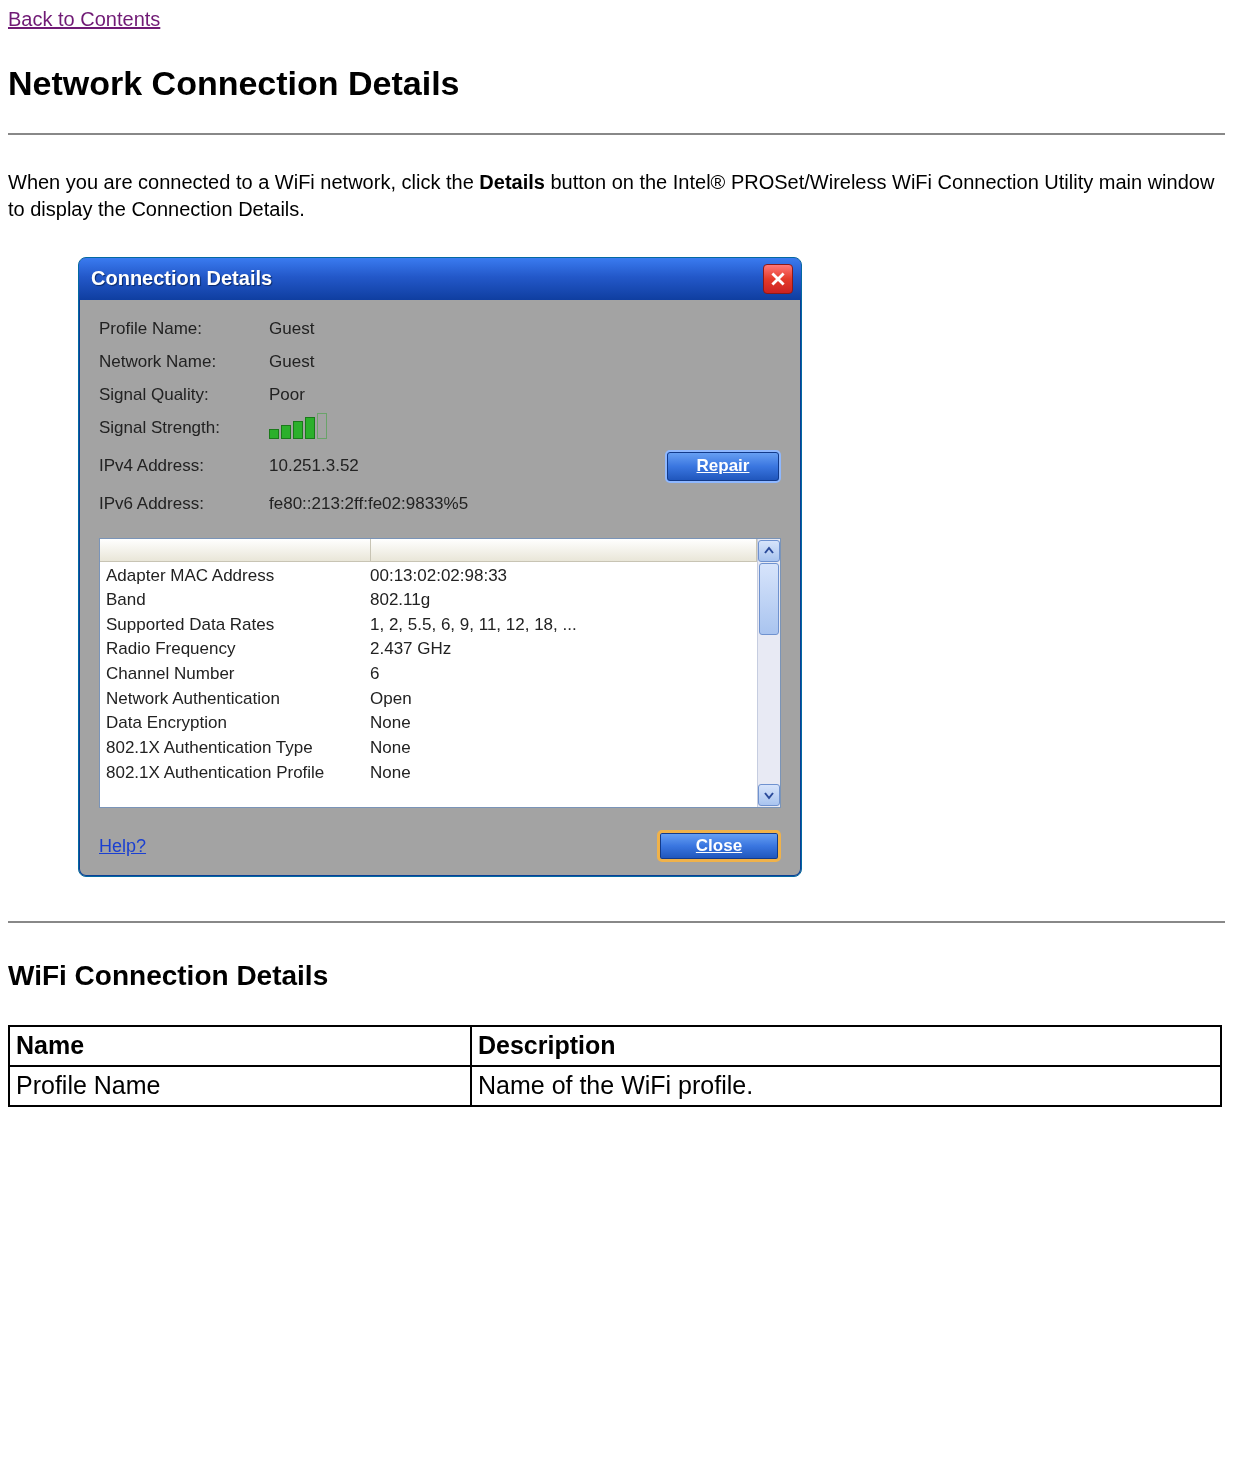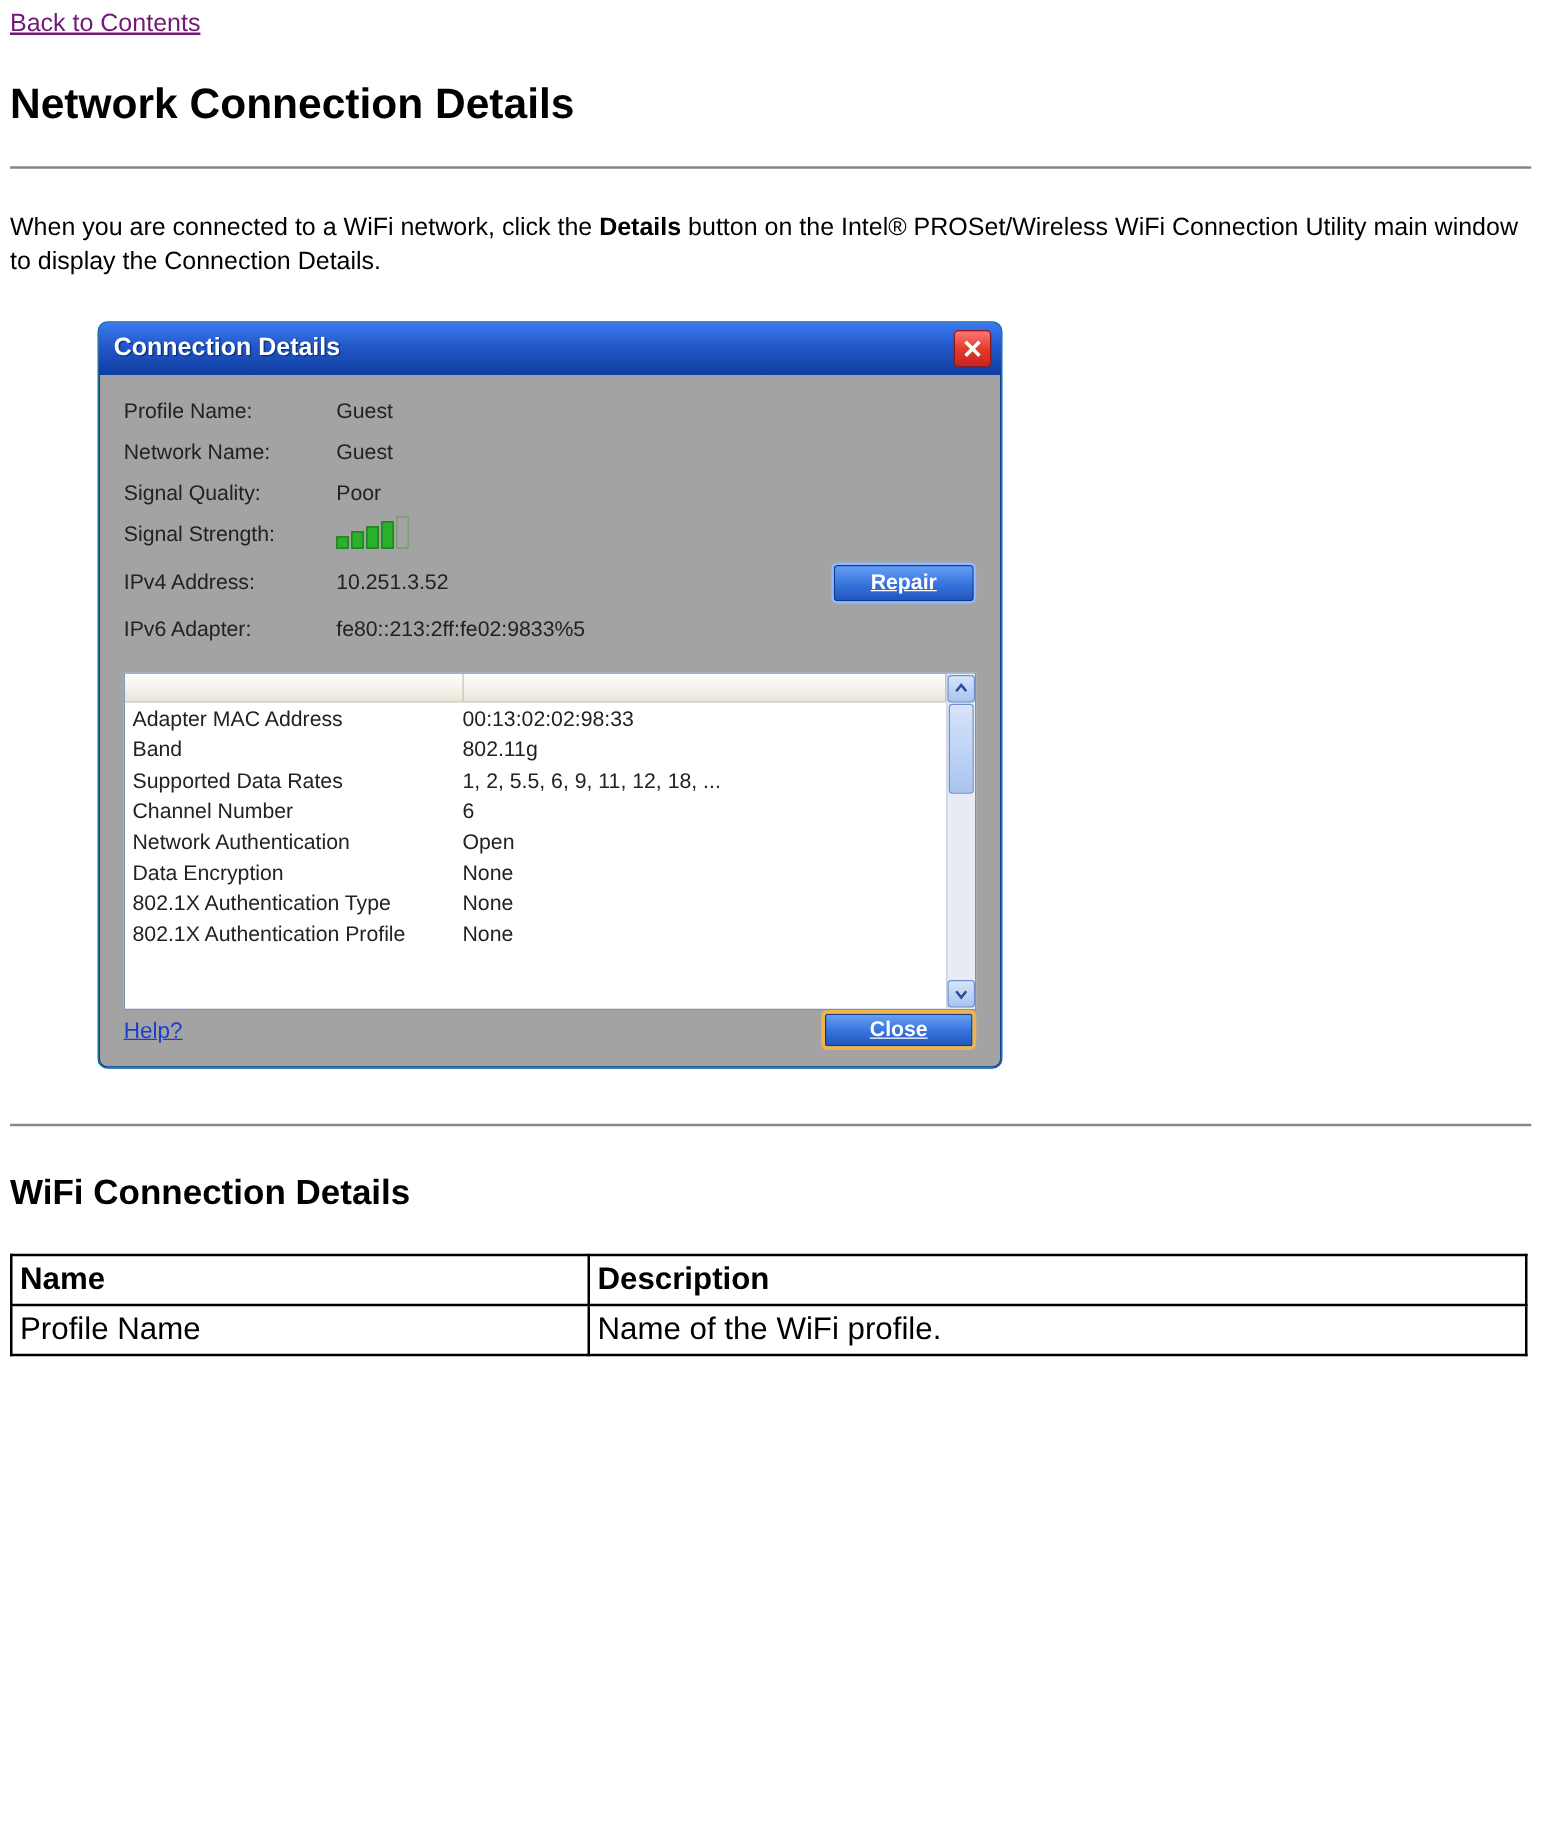--- a/index.html
+++ b/index.html
@@ -152,20 +152,21 @@
   .sb-btn svg{width:10px;height:10px;}
   .sb-track { flex:1; width: 100%; position:relative; }
   .sb-thumb {
     position:absolute; top:0; left:1px; right:1px; height:70px;
     background: linear-gradient(to bottom,#d7e4fb,#a9c4ef);
     border:1px solid #6f92cf; border-radius:3px;
   }
 
   .dialog-footer {
     display:flex; align-items:center; justify-content:space-between;
+    margin-top: 22px;
   }
   .help-link {
     color:#1a3fd1; text-decoration:underline; font-size:18px;
   }
   .close-long-btn {
     width: 118px;
     padding: 2px 0;
     text-align:center;
     color:#fff; font-weight:bold; font-size:17px;
     background: linear-gradient(to bottom,#6aa2f4 0%, #3a76e0 50%, #1e54ba 100%);
@@ -239,21 +240,21 @@
             <div class="bar b4"></div>
             <div class="bar b5"></div>
         </div>
       </div>
       <div></div>
 
       <div class="kv-label">IPv4 Address:</div>
       <div class="kv-value">10.251.3.52</div>
       <div class="repair-btn">Repair</div>
 
-      <div class="kv-label">IPv6 Adapter:</div>
+      <div class="kv-label">IPv6 Address:</div>
       <div class="kv-value">fe80::213:2ff:fe02:9833%5</div>
       <div></div>
     </div>
 
     <div class="listbox">
       <div class="list-content">
         <div class="list-header">
           <div class="lh-col lh1"></div>
           <div class="lh-col lh2"></div>
         </div>
@@ -262,20 +263,24 @@
               <div class="lr-name">Adapter MAC Address</div>
               <div>00:13:02:02:98:33</div>
             </div>
           <div class="list-row">
               <div class="lr-name">Band</div>
               <div>802.11g</div>
             </div>
           <div class="list-row">
               <div class="lr-name">Supported Data Rates</div>
               <div>1, 2, 5.5, 6, 9, 11, 12, 18, ...</div>
+            </div>
+          <div class="list-row">
+              <div class="lr-name">Radio Frequency</div>
+              <div>2.437 GHz</div>
             </div>
           <div class="list-row">
               <div class="lr-name">Channel Number</div>
               <div>6</div>
             </div>
           <div class="list-row">
               <div class="lr-name">Network Authentication</div>
               <div>Open</div>
             </div>
           <div class="list-row">

